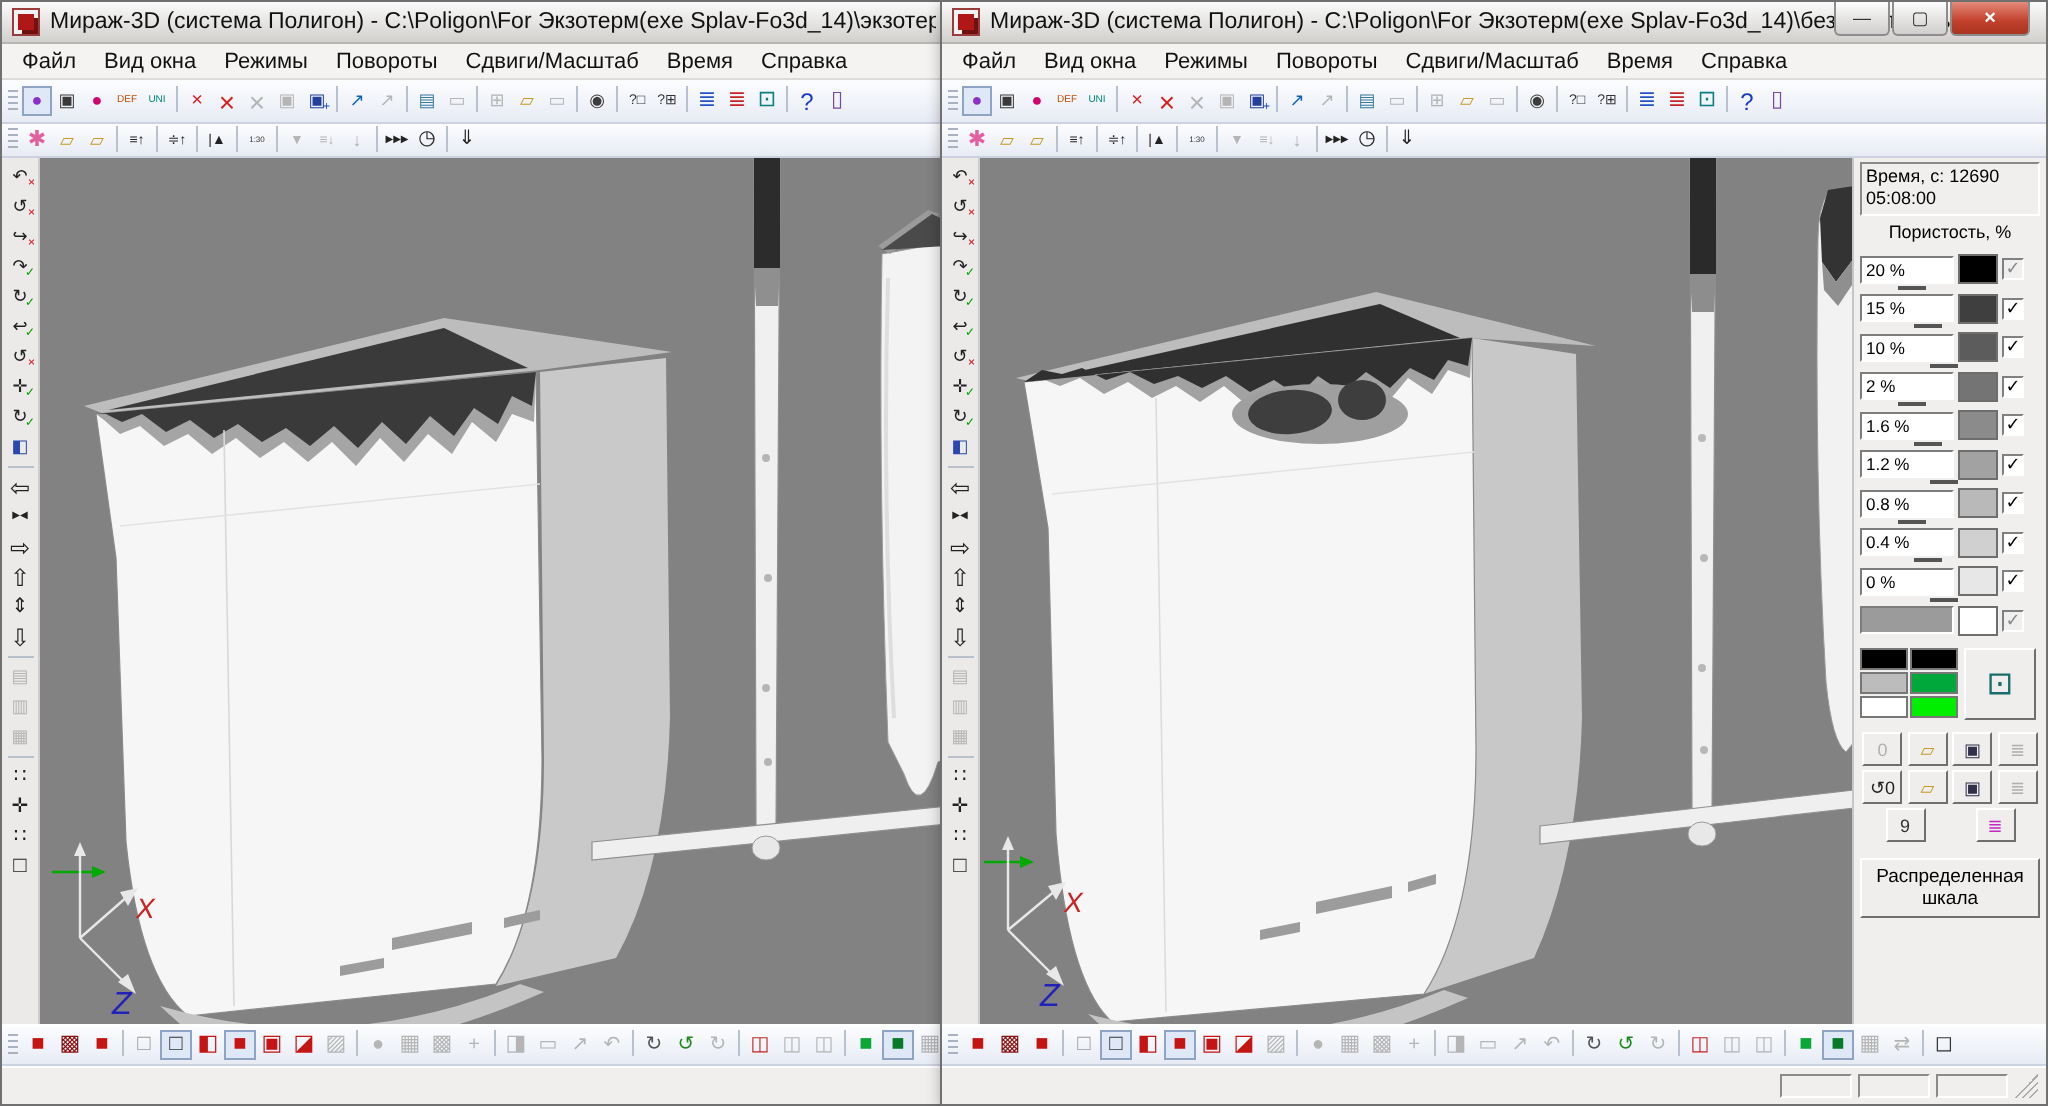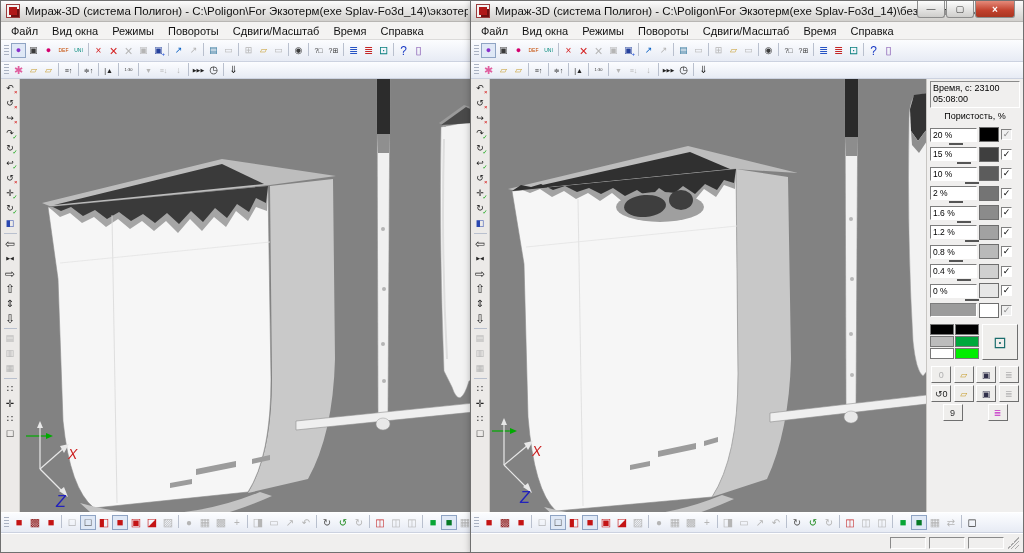--- a/index.html
+++ b/index.html
@@ -759,21 +759,21 @@
           <line x1="14" y1="386" x2="37" y2="409" stroke="#e8e8e8"></line>
             <polygon points="33,408 42,414 38,404" fill="#e8e8e8"></polygon>
           <text x="42" y="377" font-size="14" font-style="italic" fill="#cc2222" stroke="none">X</text>
           <text x="30" y="424" font-size="16" font-style="italic" fill="#2222bb" stroke="none">Z</text>
         </g>
       </svg>
     </div>
 
     <div class="sidepanel">
       <div class="time-box">
-        <div>Время, с: 23100</div>
+        <div>Время, с: 12690</div>
         <div>05:08:00</div>
       </div>
       <div class="scale-title">Пористость, %</div>
       <div>
           <div class="leg-row">
             <span class="leg-field">20 %<span class="leg-slider" style="left: 18px;"></span></span>
             <span class="leg-swatch" style="background: rgb(0, 0, 0);"></span>
             <span class="leg-check dis">✓</span>
           </div>
           <div class="leg-row">
@@ -846,20 +846,21 @@
             <span class="pbtn" style="color: rgb(34, 34, 34);">↺0</span>
             <span class="pbtn" style="color: rgb(199, 155, 38);">▱</span>
             <span class="pbtn" style="color: rgb(48, 48, 74);">▣</span>
             <span class="pbtn dis">≣</span>
           </div>
           <div class="btn-row">
             <span class="pbtn" style="color: rgb(51, 51, 51);">9</span>
             <span class="pbtn" style="color: rgb(196, 38, 196);">≣</span>
           </div>
         </div>
+      <div class="dist-btn">Распределенная шкала</div>
     </div>
   </div>
   <div class="toolbar tbb">
     <span class="grip"></span>
     <span style="display:flex">
         <span class="tbtn">
           <span class="glyph" style="color: rgb(196, 20, 20); font-size: 11px;">■</span>
         </span>
         <span class="tbtn">
           <span class="glyph" style="color: rgb(138, 16, 16); font-size: 11px;">▩</span>

